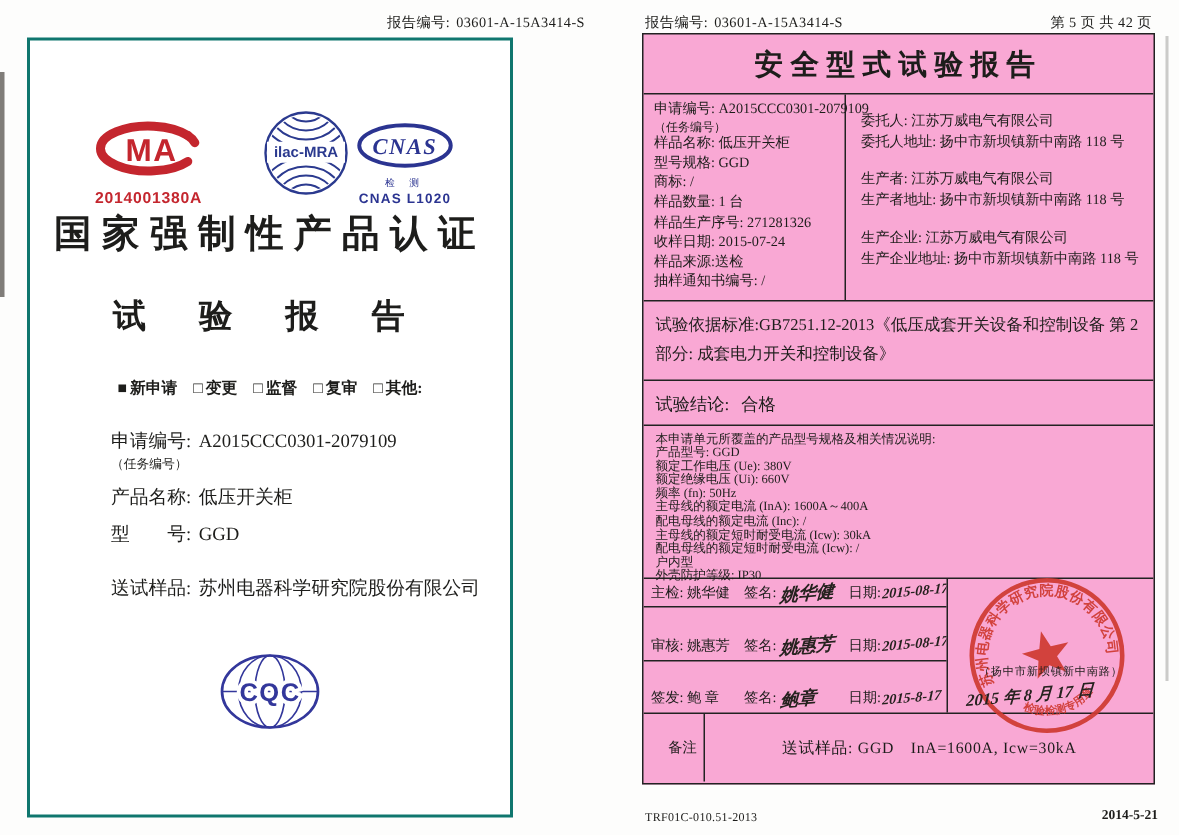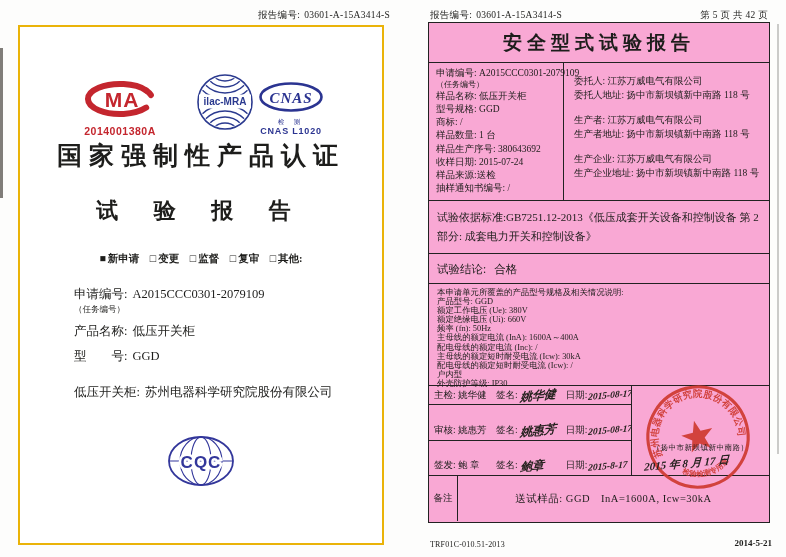--- a/index.html
+++ b/index.html
@@ -6,21 +6,21 @@
   .canvas{position:relative;width:786px;height:557px;background:#fdfdfc;overflow:hidden;
           font-family:"Liberation Serif","DejaVu Serif",serif;color:#1d1d1b;}
 
   
   .artifact-left{position:absolute;left:0;top:48px;width:3px;height:150px;background:#55524e;opacity:.75;}
   .artifact-right{position:absolute;right:7px;top:24px;width:2px;height:430px;background:#9a9a96;opacity:.5;}
 
   
   .lp-header{position:absolute;left:18px;top:9px;width:372px;text-align:right;font-size:9.5px;letter-spacing:.3px;}
   .lp-header .sp{margin-left:4px;}
-  .page-left{position:absolute;left:18px;top:25px;width:366px;height:520px;background:#fff;border:2px solid #eab308;box-sizing:border-box;}
+  .page-left{position:absolute;left:18px;top:25px;width:324px;height:520px;background:#fff;border:2px solid #0f766e;box-sizing:border-box;}
 
   .lp-logos{position:absolute;top:46px;left:0;width:100%;display:flex;justify-content:center;align-items:flex-start;}
   .cma-block{text-align:center;margin-right:34px;margin-top:6px;}
   .cma-num{font-family:"Liberation Sans","DejaVu Sans",sans-serif;font-size:10.5px;font-weight:bold;color:#c4262e;letter-spacing:.5px;margin-top:2px;}
   .ilac-block{margin-right:4px;margin-top:0;}
   .cnas-block{text-align:center;margin-top:8px;color:#2b3491;}
   .cnas-sub{font-size:6.5px;letter-spacing:4px;line-height:6px;}
   .cnas-code{font-family:"Liberation Sans","DejaVu Sans",sans-serif;font-size:9px;font-weight:bold;letter-spacing:.8px;margin-top:1px;}
 
   .lp-title1{position:absolute;top:112px;width:100%;text-align:center;font-size:25px;font-weight:bold;letter-spacing:7px;white-space:nowrap;}
@@ -61,21 +61,21 @@
   .sig-row:last-child{border-bottom:none;}
   .sig-role{width:62px;flex-shrink:0;}
   .sig-label{flex-shrink:0;}
   .hand{display:inline-block;font-style:italic;font-weight:bold;transform:rotate(-5deg) skewX(-8deg);color:#26221f;}
   .sig-script{font-size:12px;width:44px;margin:0 2px;flex-shrink:0;}
   .sig-date{font-size:9.5px;margin-left:1px;}
   .stamp-cell{width:137px;border-left:1px solid #222;position:relative;}
   .stamp-svg{position:absolute;top:-5px;left:10px;transform:rotate(-14deg);opacity:.92;}
   .stamp-caption{position:absolute;bottom:22px;left:0;width:100%;text-align:center;font-size:7.5px;letter-spacing:.5px;}
   .stamp-date{position:absolute;bottom:4px;left:12px;font-size:11px;}
-  .r-remark{height:45px;display:flex;border-bottom:none;}
+  .r-remark{height:45px;display:flex;border-bottom:none;margin-left:12px;}
   .remark-label{width:28px;border-right:1px solid #222;display:flex;align-items:center;justify-content:center;}
   .remark-value{flex:1;display:flex;align-items:center;justify-content:center;font-size:10.5px;letter-spacing:.5px;text-align:right;}
 
   .footer-left{position:absolute;left:430px;top:540px;font-size:8px;letter-spacing:.2px;}
   .footer-right{position:absolute;right:14px;top:538px;font-size:9px;font-weight:bold;}
 
   svg text{font-family:"Liberation Sans","DejaVu Sans",sans-serif;}
   svg .serif-t{font-family:"Liberation Serif","DejaVu Serif",serif;}
 </style>
 </head>
@@ -153,21 +153,21 @@
         <span>申请编号:</span><span class="fv">A2015CCC0301-2079109</span>
       </div>
       <div class="f-sub">（任务编号）</div>
       <div class="f-line f-prod">
         <span>产品名称:</span><span class="fv">低压开关柜</span>
       </div>
       <div class="f-line f-model">
         <span>型　　号:</span><span class="fv">GGD</span>
       </div>
       <div class="f-line f-agency">
-        <span>低压开关柜:</span><span class="fv">苏州电器科学研究院股份有限公司</span>
+        <span>送试样品:</span><span class="fv">苏州电器科学研究院股份有限公司</span>
       </div>
     </div>
 
     <div class="cqc-block">
       <svg width="70" height="52" viewBox="0 0 70 52">
         <ellipse cx="35" cy="26" rx="32" ry="24" fill="none" stroke="#33379b" stroke-width="1.8"></ellipse>
         <ellipse cx="35" cy="26" rx="21" ry="24" fill="none" stroke="#33379b" stroke-width="1.1"></ellipse>
         <ellipse cx="35" cy="26" rx="10" ry="24" fill="none" stroke="#33379b" stroke-width="1.1"></ellipse>
         <line x1="3" y1="26" x2="67" y2="26" stroke="#33379b" stroke-width="1.1"></line>
         <text x="35" y="32.5" text-anchor="middle" font-size="17" font-weight="bold" stroke="#ffffff" stroke-width="5" fill="#ffffff" letter-spacing="1">CQC</text>
@@ -188,21 +188,21 @@
     <div class="rr r-title">安全型式试验报告</div>
 
     <div class="rr r-info">
       <div class="r-info-left">
         <div>申请编号: A2015CCC0301-2079109</div>
         <div class="sub-small">（任务编号）</div>
         <div>样品名称: 低压开关柜</div>
         <div>型号规格: GGD</div>
         <div>商标: /</div>
         <div>样品数量: 1 台</div>
-        <div>样品生产序号: 380643692</div>
+        <div>样品生产序号: 271281326</div>
         <div>收样日期: 2015-07-24</div>
         <div>样品来源:送检</div>
         <div>抽样通知书编号: /</div>
       </div>
       <div class="r-info-right">
         <div>委托人: 江苏万威电气有限公司</div>
         <div>委托人地址: 扬中市新坝镇新中南路 118 号</div>
         <div>生产者: 江苏万威电气有限公司</div>
         <div>生产者地址: 扬中市新坝镇新中南路 118 号</div>
         <div>生产企业: 江苏万威电气有限公司</div>

